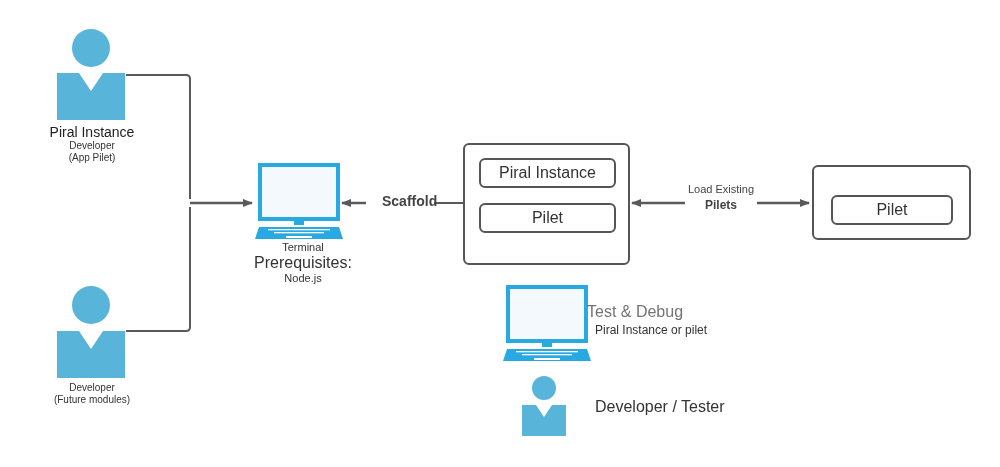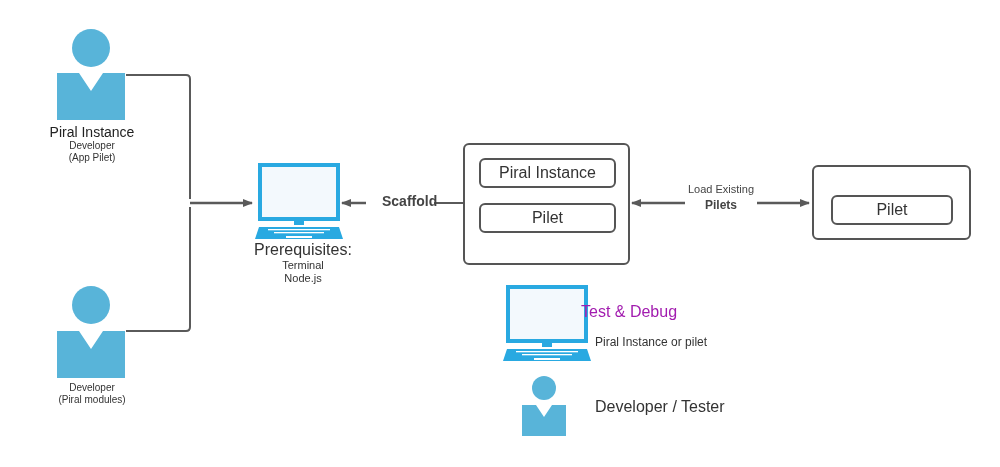--- a/index.html
+++ b/index.html
@@ -50,38 +50,38 @@
   </div>
 </div>
 
 <div class="abs" style="left:17px; top:286px; width:150px;">
   <svg width="70" height="92" style="position:absolute; left:40px; top:0;" viewBox="0 0 70 92">
     <circle cx="34" cy="19" r="19" fill="#58b4d9"></circle>
     <path d="M0,45 L22,45 L34,63 L46,45 L68,45 L68,92 L0,92 Z" fill="#58b4d9"></path>
   </svg>
   <div class="person-label" style="position:absolute; top:96px; left:0;">
     <div class="person-sub">Developer</div>
-    <div class="person-sub">(Piral modules)</div>
+    <div class="person-sub">(Future modules)</div>
   </div>
 </div>
 
 <div class="abs" style="left:218px; top:163px; width:170px;">
   <svg width="90" height="76" style="position:absolute; left:36px; top:0;" viewBox="0 0 90 76">
     <rect x="6" y="2" width="78" height="54" fill="#f3f9fd" stroke="#29a9e1" stroke-width="4"></rect>
     <rect x="40" y="57" width="10" height="5" fill="#29a9e1"></rect>
     <path d="M5,64 L85,64 L89,76 L1,76 Z" fill="#29a9e1"></path>
     <g fill="#ffffff">
       <rect x="14" y="66" width="62" height="1.3"></rect>
       <rect x="20" y="69" width="50" height="1.3"></rect>
       <rect x="32" y="73" width="26" height="2"></rect>
     </g>
   </svg>
   <div style="position:absolute; top:78px; left:0; width:170px; text-align:center;">
+    <div style="font-size:11px; line-height:13px; color:#333;">Terminal</div>
     <div style="font-size:16px; color:#333; line-height:18px;">Prerequisites:</div>
-    <div style="font-size:11px; line-height:13px; color:#333;">Terminal</div>
     <div style="font-size:11px; line-height:13px; color:#333;">Node.js</div>
   </div>
 </div>
 
 <div class="abs" style="left:366px; top:193px; font-size:14px; font-weight:bold; color:#444;margin-left:16px;">Scaffold</div>
 
 <div class="box" style="left:463px; top:143px; width:167px; height:122px;">
   <div class="inner-box" style="left:14px; top:13px; width:137px; height:30px;">
     <span>Piral Instance</span>
   </div>
@@ -105,22 +105,22 @@
   <svg width="90" height="76" style="position:absolute; left:2px; top:0;" viewBox="0 0 90 76">
     <rect x="6" y="2" width="78" height="54" fill="#f3f9fd" stroke="#29a9e1" stroke-width="4"></rect>
     <rect x="40" y="57" width="10" height="5" fill="#29a9e1"></rect>
     <path d="M5,64 L85,64 L89,76 L1,76 Z" fill="#29a9e1"></path>
     <g fill="#ffffff">
       <rect x="14" y="66" width="62" height="1.3"></rect>
       <rect x="20" y="69" width="50" height="1.3"></rect>
       <rect x="32" y="73" width="26" height="2"></rect>
     </g>
   </svg>
-  <div style="position:absolute; left:81px; top:18px; font-size:16px; color:#a21caf;">Test &amp; Debug</div>
-  <div style="position:absolute; left:95px; top:50px; font-size:12px; color:#333;">Piral Instance or pilet</div>
+  <div style="position:absolute; left:87px; top:18px; font-size:16px; color:#737373;">Test &amp; Debug</div>
+  <div style="position:absolute; left:95px; top:38px; font-size:12px; color:#333;">Piral Instance or pilet</div>
 </div>
 
 <div class="abs" style="left:520px; top:376px; width:260px; height:64px;">
   <svg width="44" height="60" style="position:absolute; left:2px; top:0;" viewBox="0 0 44 60">
     <circle cx="22" cy="12" r="12" fill="#58b4d9"></circle>
     <path d="M0,29 L14,29 L22,41 L30,29 L44,29 L44,60 L0,60 Z" fill="#58b4d9"></path>
   </svg>
   <div style="position:absolute; left:75px; top:22px; font-size:16px; color:#333;">Developer / Tester</div>
 </div>
 

